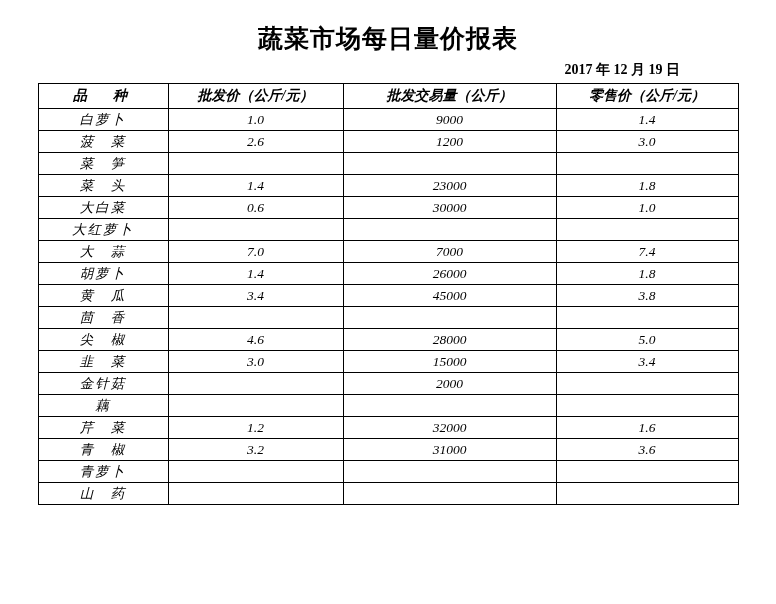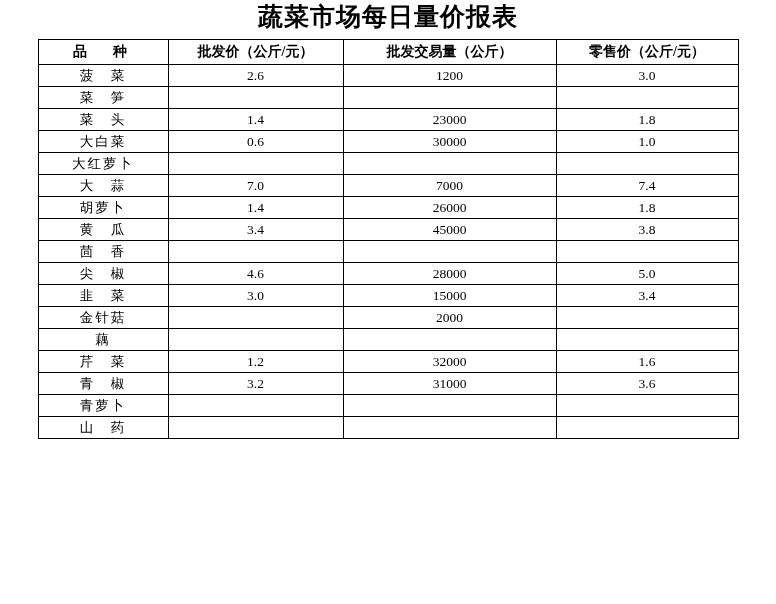--- a/index.html
+++ b/index.html
@@ -18,36 +18,38 @@
     position: relative;
     width: 776px;
     height: 604px;
     box-sizing: border-box;
   }
   .title {
     text-align: center;
     font-size: 25px;
     font-weight: bold;
     letter-spacing: 1px;
+    margin-top: 22px;
     margin-bottom: 6px;
     font-family: "Liberation Serif", serif;
   }
   .date-row {
     display: flex;
     justify-content: flex-end;
     padding-right: 96px;
     font-size: 14px;
     font-weight: bold;
     margin-bottom: 4px;
   }
   table.report {
     border-collapse: collapse;
     margin: 0 auto;
     width: 700px;
     table-layout: fixed;
+    font-style: italic;
   }
   table.report th,
   table.report td {
     border: 1px solid #000000;
     height: 21px;
     font-size: 13.5px;
     text-align: center;
     vertical-align: middle;
     padding: 0;
     line-height: 20px;
@@ -69,38 +71,47 @@
     letter-spacing: 6px;
   }
 </style>
 </head>
 <body>
 
 <div class="page">
 
   <div class="title">蔬菜市场每日量价报表</div>
 
+  <div class="date-row">
+    <span>2017 年 12 月 19 日</span>
+  </div>
 
   <table class="report">
     <colgroup>
       <col class="c-name">
       <col class="c-wp">
       <col class="c-vol">
       <col class="c-rp">
     </colgroup>
     <thead>
       <tr>
         <th class="name-head">品　种</th>
         <th>批发价（公斤/元）</th>
         <th>批发交易量（公斤）</th>
         <th>零售价（公斤/元）</th>
       </tr>
     </thead>
     <tbody id="table-body">
         <tr>
+          <td class="name-cell">白萝卜</td>
+          <td>1.0</td>
+          <td>9000</td>
+          <td>1.4</td>
+        </tr>
+        <tr>
           <td class="name-cell">菠　菜</td>
           <td>2.6</td>
           <td>1200</td>
           <td>3.0</td>
         </tr>
         <tr>
           <td class="name-cell">菜　笋</td>
           <td></td>
           <td></td>
           <td></td>

